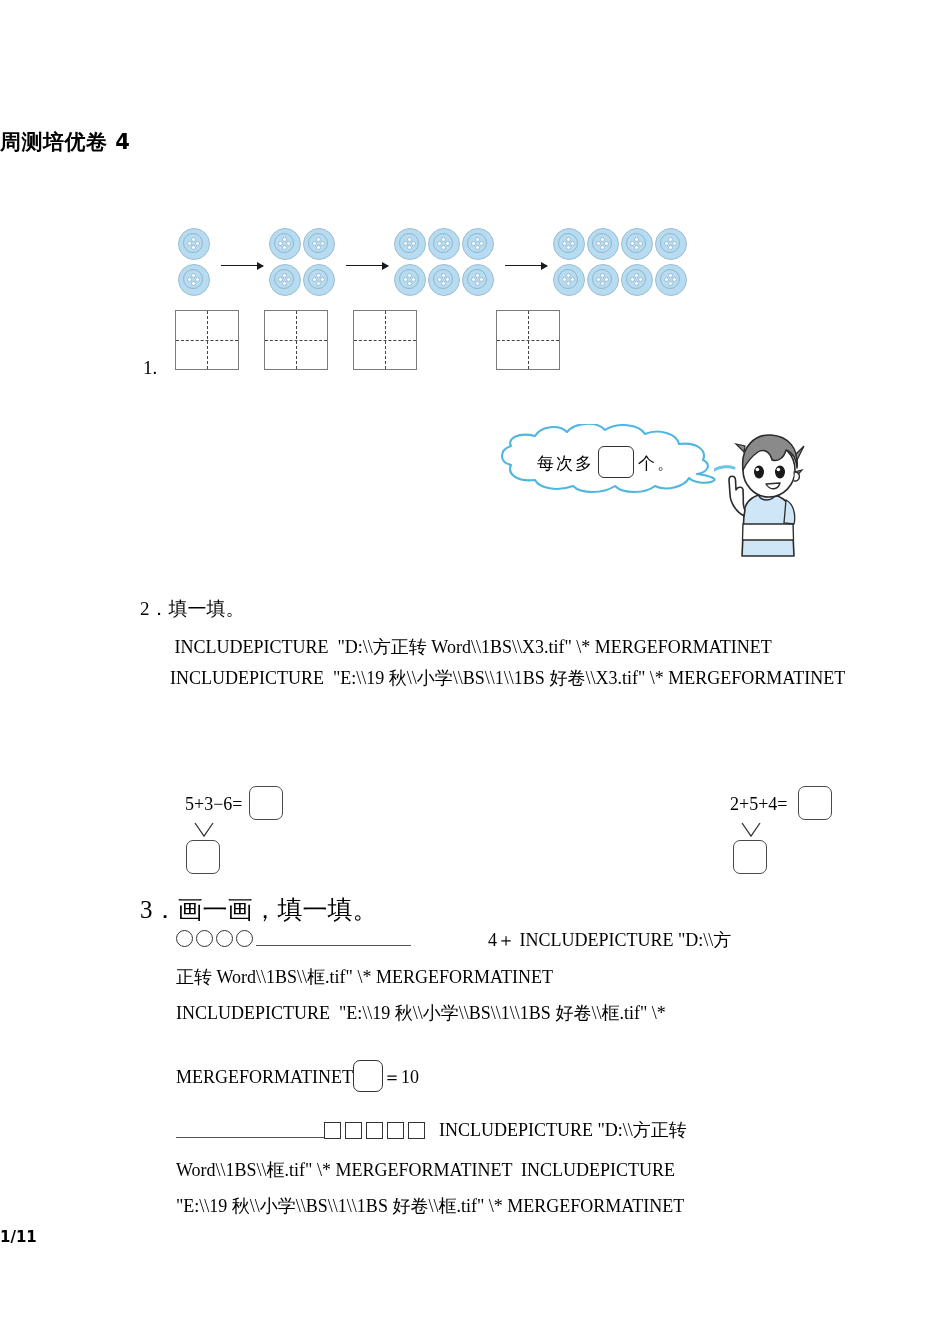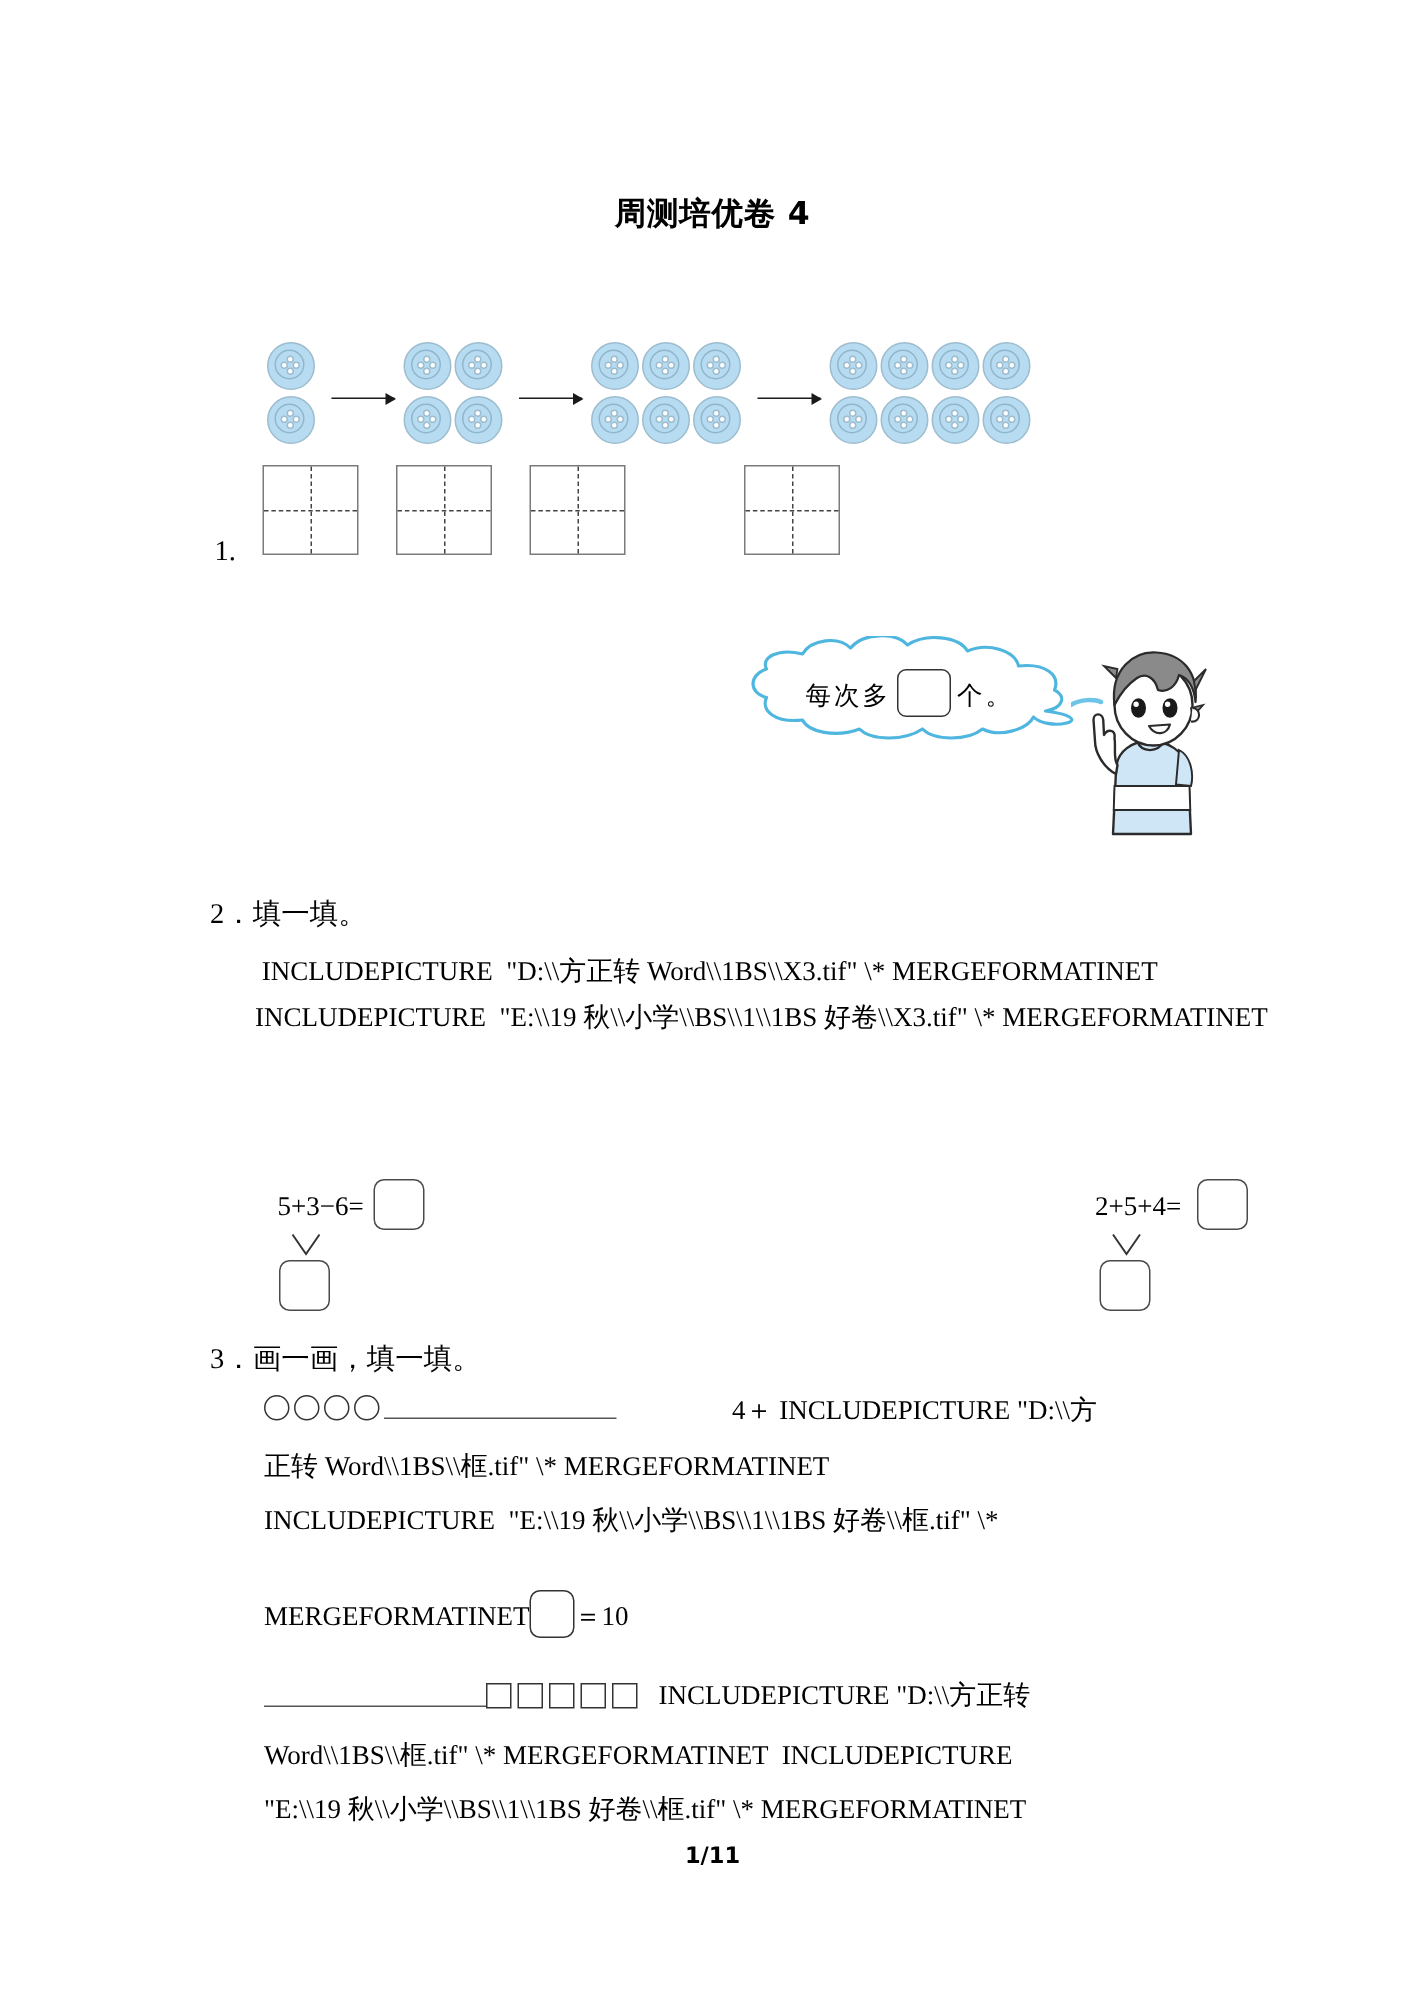--- a/index.html
+++ b/index.html
@@ -22,21 +22,20 @@
     width: 950px;
     height: 1344px;
   }
 
   
   .doc-title {
     position: absolute;
     left: 0;
     top: 128px;
     width: 950px;
-    text-align: center;
     font-family: "DejaVu Sans", sans-serif;
     font-weight: bold;
     font-size: 21px;
     letter-spacing: 0.5px;
   }
 
   
   .sec-heading {
     position: absolute;
     left: 144px;
@@ -242,21 +241,21 @@
     position: absolute;
     width: 22px;
     height: 16px;
   }
 
   
   .item3-head {
     position: absolute;
     left: 140px;
     top: 893px;
-    font-size: 19px;
+    font-size: 25px;
   }
   .circles-row {
     position: absolute;
     left: 176px;
     top: 930px;
     font-size: 0;
     white-space: nowrap;
   }
   .circ {
     display: inline-block;
@@ -337,21 +336,21 @@
     top: 1191px;
     width: 690px;
   }
 
   
   .footer {
     position: absolute;
     left: 0;
     top: 1228px;
     width: 950px;
-    text-align: center;
+    text-align: left;
     font-family: "DejaVu Sans", sans-serif;
     font-weight: bold;
     font-size: 15px;
   }
 </style>
 </head>
 <body>
 
 <div class="page">
 

